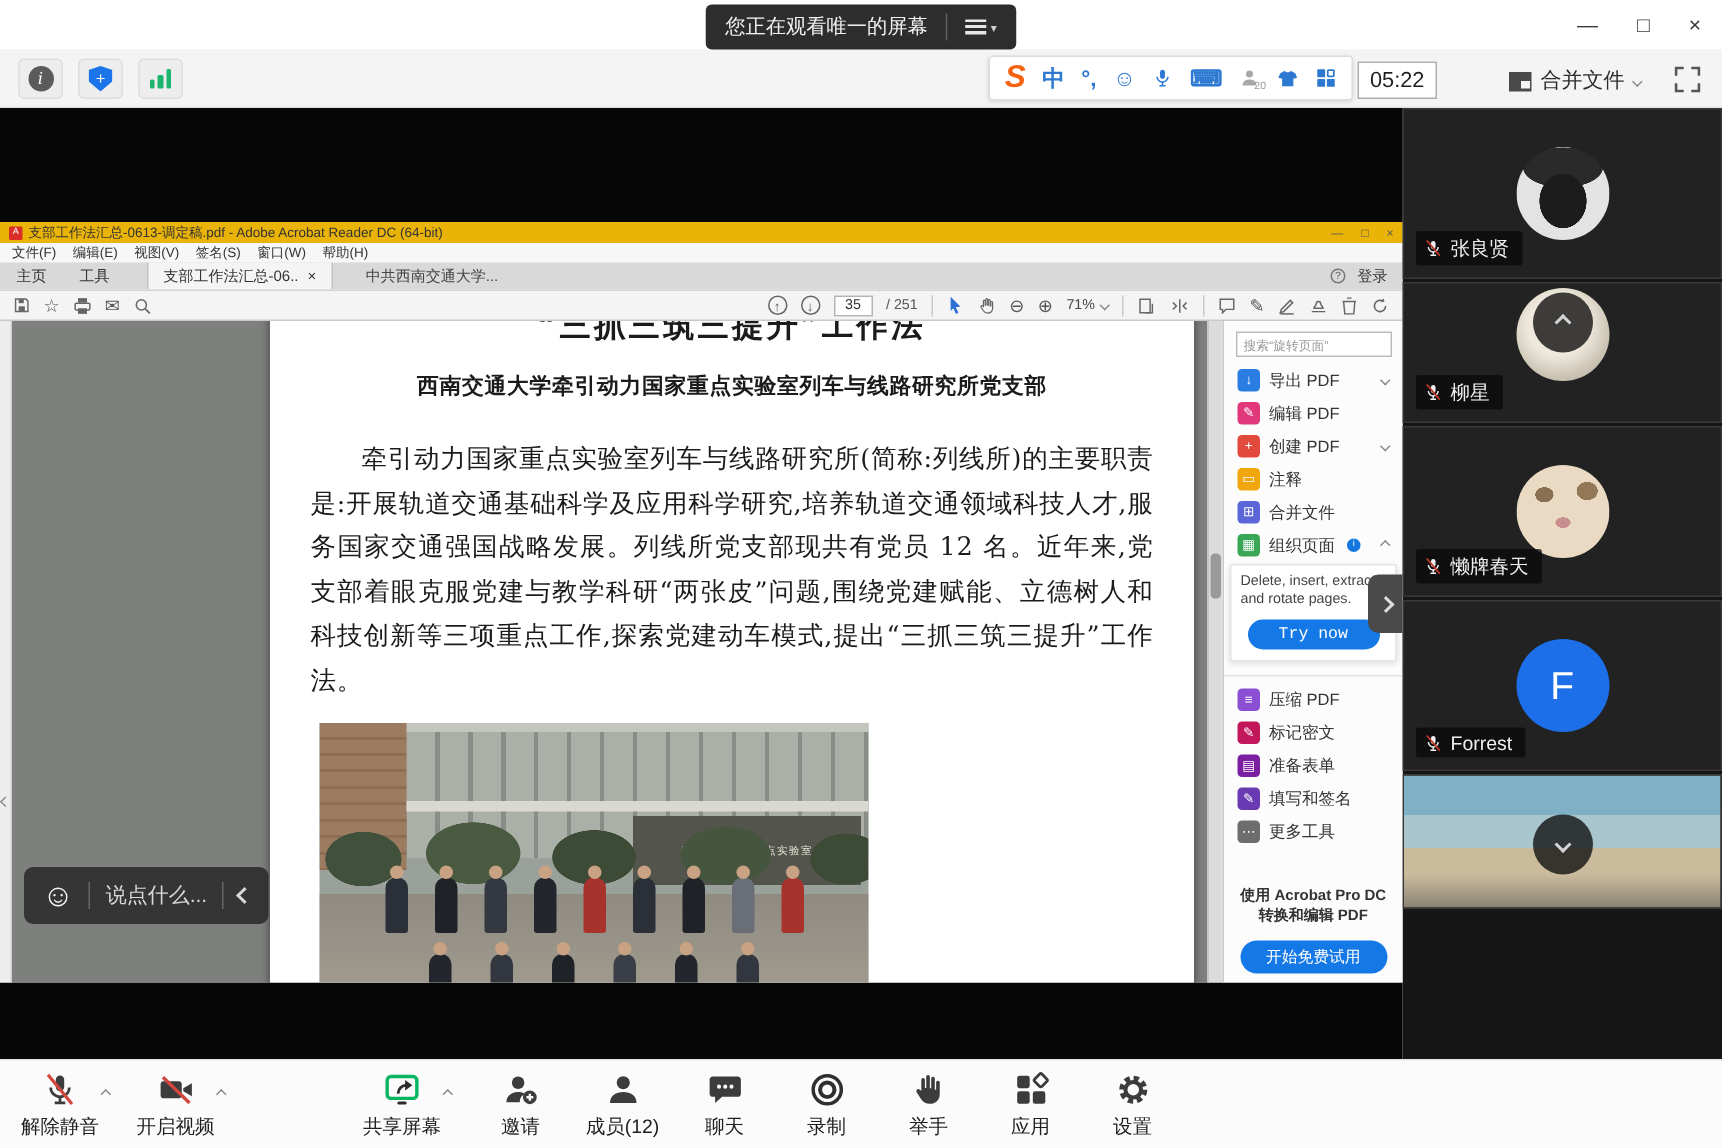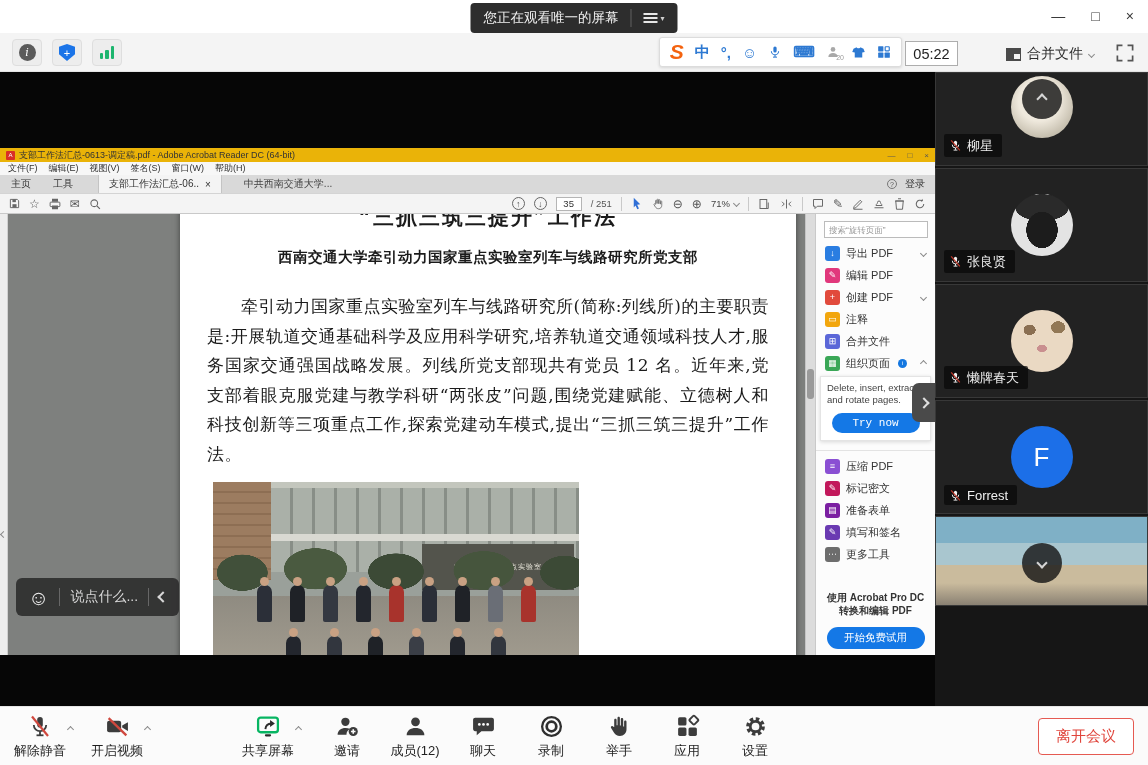--- a/index.html
+++ b/index.html
@@ -476,50 +476,50 @@
         <span class="cdiv"></span>
         <span class="chev left" style="border-color:#d8d8d8"></span>
       </div>
 
       <div class="paneltoggle">
           <span class="chev right"></span>
         </div>
     </div>
 
     <div class="vpanel">
+      <div class="tile" style="height:114px">
+        <span class="av" style="background:radial-gradient(26px 30px at 50% 58%, #1c1c1c 60%, transparent 61%),radial-gradient(44px 22px at 50% 22%, #2a2a2a 60%, transparent 61%),#e3e3e3"></span>
+        <span class="ntag">
+          <svg width="13" height="13" viewBox="0 0 24 24">
+              <rect x="9.2" y="3" width="5.6" height="10" rx="2.8" fill="#f0f0f0"></rect>
+              <path d="M6 10.5a6 6 0 0 0 12 0" fill="none" stroke="#f0f0f0" stroke-width="1.8"></path>
+              <line x1="12" y1="16.5" x2="12" y2="20" stroke="#f0f0f0" stroke-width="1.8"></line>
+              <line x1="8.5" y1="20.5" x2="15.5" y2="20.5" stroke="#f0f0f0" stroke-width="1.8"></line>
+              <line x1="4" y1="2.5" x2="20" y2="21" stroke="#c0392b" stroke-width="2.2"></line>
+            </svg>
+          <span>张良贤</span>
+        </span>
+      </div>
       <div class="tile" style="height:94px">
         <span class="av" style="top:34px;background:radial-gradient(circle at 45% 40%, #efe9dd 0 40%, #c9c2b2 70%, #a9a496)"></span>
         <span class="scrollbtn" style="top:6px">
             <span class="chev up" style="border-color:#d5d5d5"></span>
           </span>
         <span class="ntag">
           <svg width="13" height="13" viewBox="0 0 24 24">
               <rect x="9.2" y="3" width="5.6" height="10" rx="2.8" fill="#f0f0f0"></rect>
               <path d="M6 10.5a6 6 0 0 0 12 0" fill="none" stroke="#f0f0f0" stroke-width="1.8"></path>
               <line x1="12" y1="16.5" x2="12" y2="20" stroke="#f0f0f0" stroke-width="1.8"></line>
               <line x1="8.5" y1="20.5" x2="15.5" y2="20.5" stroke="#f0f0f0" stroke-width="1.8"></line>
               <line x1="4" y1="2.5" x2="20" y2="21" stroke="#c0392b" stroke-width="2.2"></line>
             </svg>
           <span>柳星</span>
         </span>
       </div>
       <div class="tile" style="height:114px">
-        <span class="av" style="background:radial-gradient(26px 30px at 50% 58%, #1c1c1c 60%, transparent 61%),radial-gradient(44px 22px at 50% 22%, #2a2a2a 60%, transparent 61%),#e3e3e3"></span>
-        <span class="ntag">
-          <svg width="13" height="13" viewBox="0 0 24 24">
-              <rect x="9.2" y="3" width="5.6" height="10" rx="2.8" fill="#f0f0f0"></rect>
-              <path d="M6 10.5a6 6 0 0 0 12 0" fill="none" stroke="#f0f0f0" stroke-width="1.8"></path>
-              <line x1="12" y1="16.5" x2="12" y2="20" stroke="#f0f0f0" stroke-width="1.8"></line>
-              <line x1="8.5" y1="20.5" x2="15.5" y2="20.5" stroke="#f0f0f0" stroke-width="1.8"></line>
-              <line x1="4" y1="2.5" x2="20" y2="21" stroke="#c0392b" stroke-width="2.2"></line>
-            </svg>
-          <span>张良贤</span>
-        </span>
-      </div>
-      <div class="tile" style="height:114px">
         <span class="av" style="background:radial-gradient(12px 10px at 30% 32%, #8a6f52 50%, transparent 51%),radial-gradient(14px 12px at 76% 28%, #927856 50%, transparent 51%),radial-gradient(10px 7px at 50% 62%, #c98f8f 50%, transparent 51%),#ead9c3"></span>
         <span class="ntag">
           <svg width="13" height="13" viewBox="0 0 24 24">
               <rect x="9.2" y="3" width="5.6" height="10" rx="2.8" fill="#f0f0f0"></rect>
               <path d="M6 10.5a6 6 0 0 0 12 0" fill="none" stroke="#f0f0f0" stroke-width="1.8"></path>
               <line x1="12" y1="16.5" x2="12" y2="20" stroke="#f0f0f0" stroke-width="1.8"></line>
               <line x1="8.5" y1="20.5" x2="15.5" y2="20.5" stroke="#f0f0f0" stroke-width="1.8"></line>
               <line x1="4" y1="2.5" x2="20" y2="21" stroke="#c0392b" stroke-width="2.2"></line>
             </svg>
           <span>懒牌春天</span>
@@ -657,15 +657,14 @@
     <div class="bitem">
       <span class="bicon">
           <svg width="25" height="25" viewBox="0 0 24 24">
             <circle cx="12" cy="12" r="7" fill="none" stroke="#3c3c3c" stroke-width="4" stroke-dasharray="3.2 2.3"></circle>
             <circle cx="12" cy="12" r="5" fill="none" stroke="#3c3c3c" stroke-width="2.6"></circle>
           </svg>
         </span>
       <span class="blabel">设置</span>
     </div>
     <span class="bspace"></span>
-    <button class="leavebtn">离开会议</button>
   </div>
 </div>
 
 </body></html>

